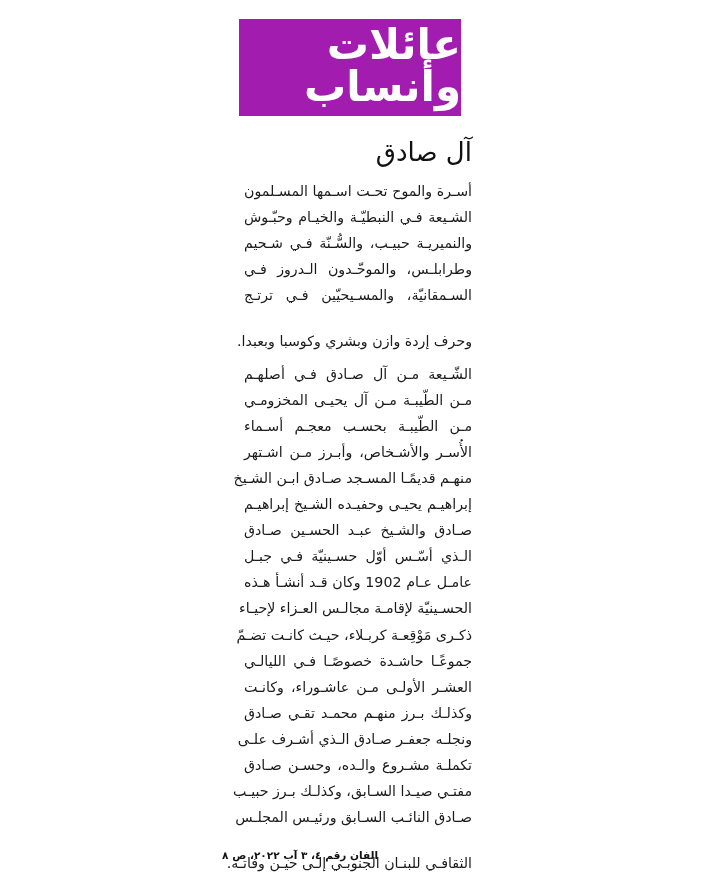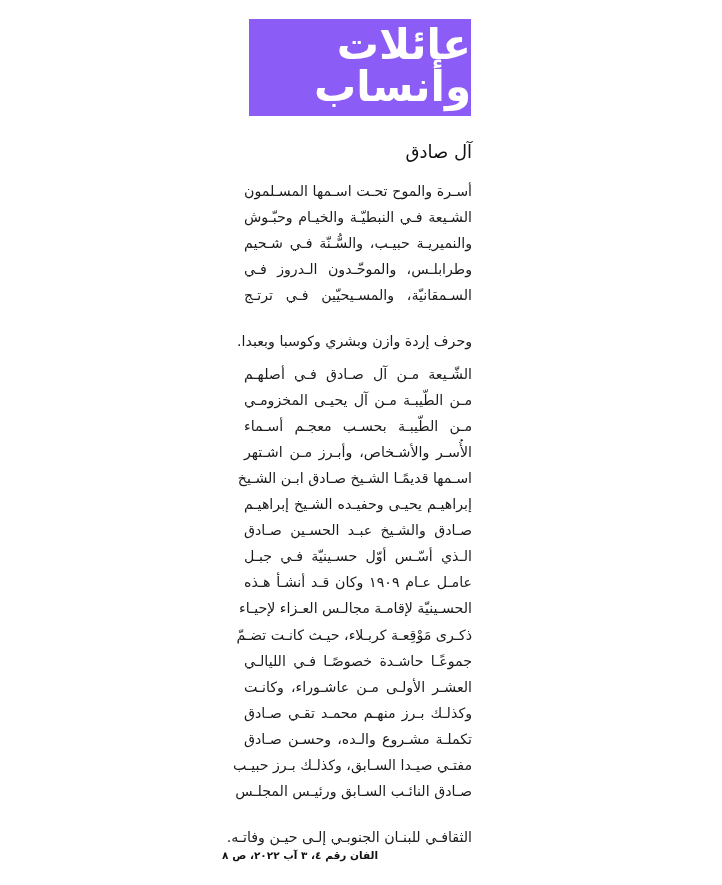--- a/index.html
+++ b/index.html
@@ -1,23 +1,23 @@
 <!DOCTYPE html>
 <html><head>
 <meta charset="utf-8">
 <style>
   html, body { margin: 0; padding: 0; background: #ffffff; }
   body { width: 722px; height: 885px; position: relative; overflow: hidden;
          font-family: "DejaVu Sans", sans-serif; color: #1a1a1a; }
-  .banner { position: absolute; left: 249px; top: 19px; width: 222px; height: 97px;
-            background: #8b5cf6; display: flex; align-items: center; justify-content: center; }
+  .banner { position: absolute; left: 239px; top: 19px; width: 222px; height: 97px;
+            background: #a21caf; display: flex; align-items: center; justify-content: center; }
   .banner-title { color: #ffffff; font-size: 42px; font-weight: bold; direction: rtl;
                   font-family: "DejaVu Sans", sans-serif; line-height: 1; margin-top: -4px; }
   .article { position: absolute; left: 244px; top: 132px; width: 228px; direction: rtl; text-align: right; }
-  .heading { font-size: 18px; font-weight: normal; margin: 0 0 6px 0; line-height: 40px; color: #111; }
+  .heading { font-size: 26px; font-weight: normal; margin: 0 0 6px 0; line-height: 40px; color: #111; }
   .para { margin: 0; font-size: 14.2px; line-height: 26.1px; text-align: justify; text-align-last: right; }
   .line { display: block; white-space: nowrap; text-align: justify; text-align-last: justify; }
   .line.last { text-align-last: right; margin-top: 20px; }
   .para + .para { margin-top: 6px; }
   .footer { position: absolute; left: 252px; top: 849px; width: 126px; direction: rtl; text-align: right;
             font-size: 10.5px; font-weight: bold; color: #111; white-space: nowrap; }
 </style>
 </head>
 <body>
 
@@ -33,30 +33,31 @@
       <span class="line">والنميريـة حبيـب، والسُّـنّة فـي شـحيم</span>
       <span class="line">وطرابلـس، والموحّـدون الـدروز فـي</span>
       <span class="line">السـمقانيّة، والمسـيحيّين فـي ترتـج</span>
       <span class="line last">وحرف إردة وازن وبشري وكوسبا وبعبدا.</span>
     </p>
   <p class="para">
       <span class="line">الشّـيعة مـن آل صـادق فـي أصلهـم</span>
       <span class="line">مـن الطّيبـة مـن آل يحيـى المخزومـي</span>
       <span class="line">مـن الطّيبـة بحسـب معجـم أسـماء</span>
       <span class="line">الأُسـر والأشـخاص، وأبـرز مـن اشـتهر</span>
-      <span class="line">اسـمها قديمًـا الشـيخ صـادق ابـن الشـيخ</span>
+      <span class="line">منهـم قديمًـا المسـجد صـادق ابـن الشـيخ</span>
       <span class="line">إبراهيـم يحيـى وحفيـده الشـيخ إبراهيـم</span>
       <span class="line">صـادق والشـيخ عبـد الحسـين صـادق</span>
       <span class="line">الـذي أسّـس أوّل حسـينيّة فـي جبـل</span>
-      <span class="line">عامـل عـام ١٩٠٩ وكان قـد أنشـأ هـذه</span>
+      <span class="line">عامـل عـام 1902 وكان قـد أنشـأ هـذه</span>
       <span class="line">الحسـينيّة لإقامـة مجالـس العـزاء لإحيـاء</span>
       <span class="line">ذكـرى مَوْقِعـة كربـلاء، حيـث كانـت تضـمّ</span>
       <span class="line">جموعًـا حاشـدة خصوصًـا فـي الليالـي</span>
       <span class="line">العشـر الأولـى مـن عاشـوراء، وكانـت</span>
       <span class="line">وكذلـك بـرز منهـم محمـد تقـي صـادق</span>
+      <span class="line">ونجلـه جعفـر صـادق الـذي أشـرف علـى</span>
       <span class="line">تكملـة مشـروع والـده، وحسـن صـادق</span>
       <span class="line">مفتـي صيـدا السـابق، وكذلـك بـرز حبيـب</span>
       <span class="line">صـادق النائـب السـابق ورئيـس المجلـس</span>
       <span class="line last">الثقافـي للبنـان الجنوبـي إلـى حيـن وفاتـه.</span>
     </p>
 </div>
 
 <div class="footer">الفان رقم ٤، ٣ آب ٢٠٢٢، ص ٨</div>
 
 </body></html>

